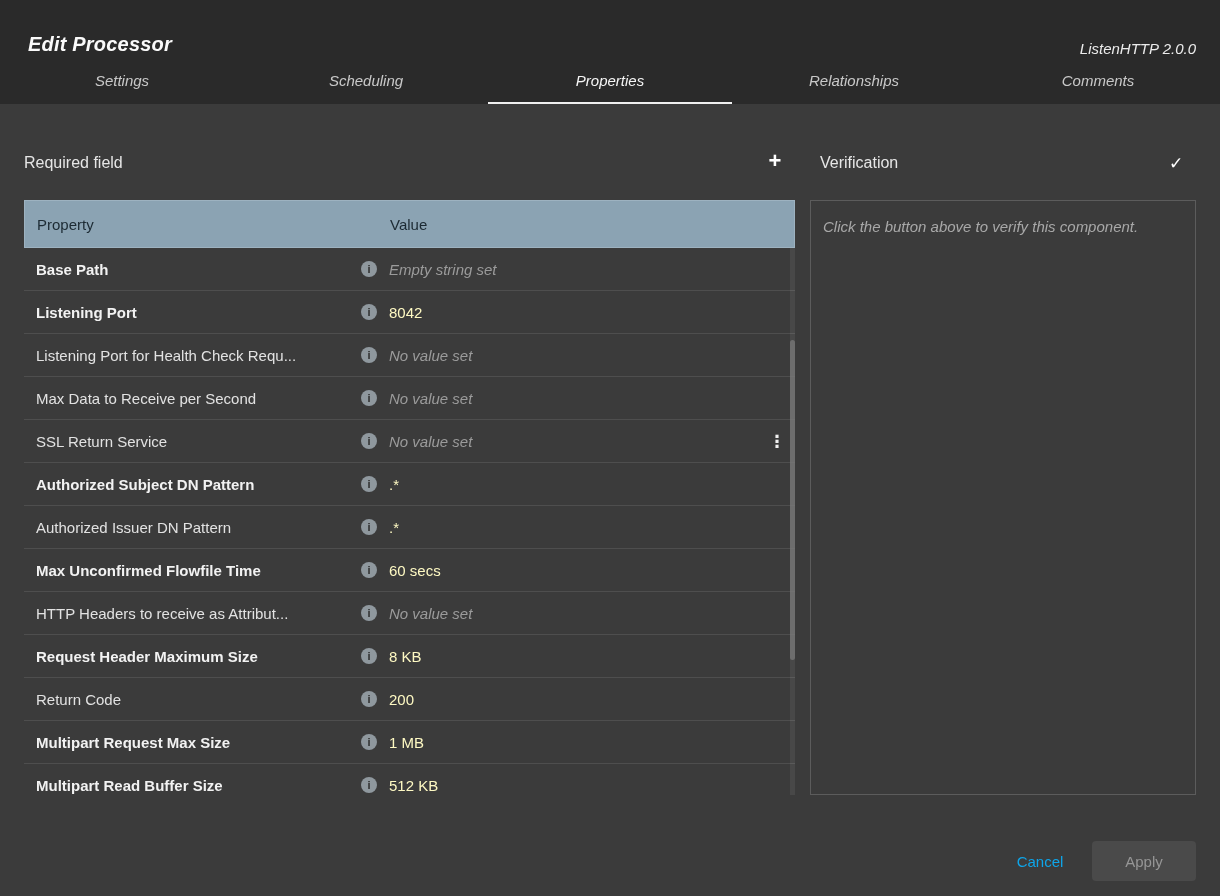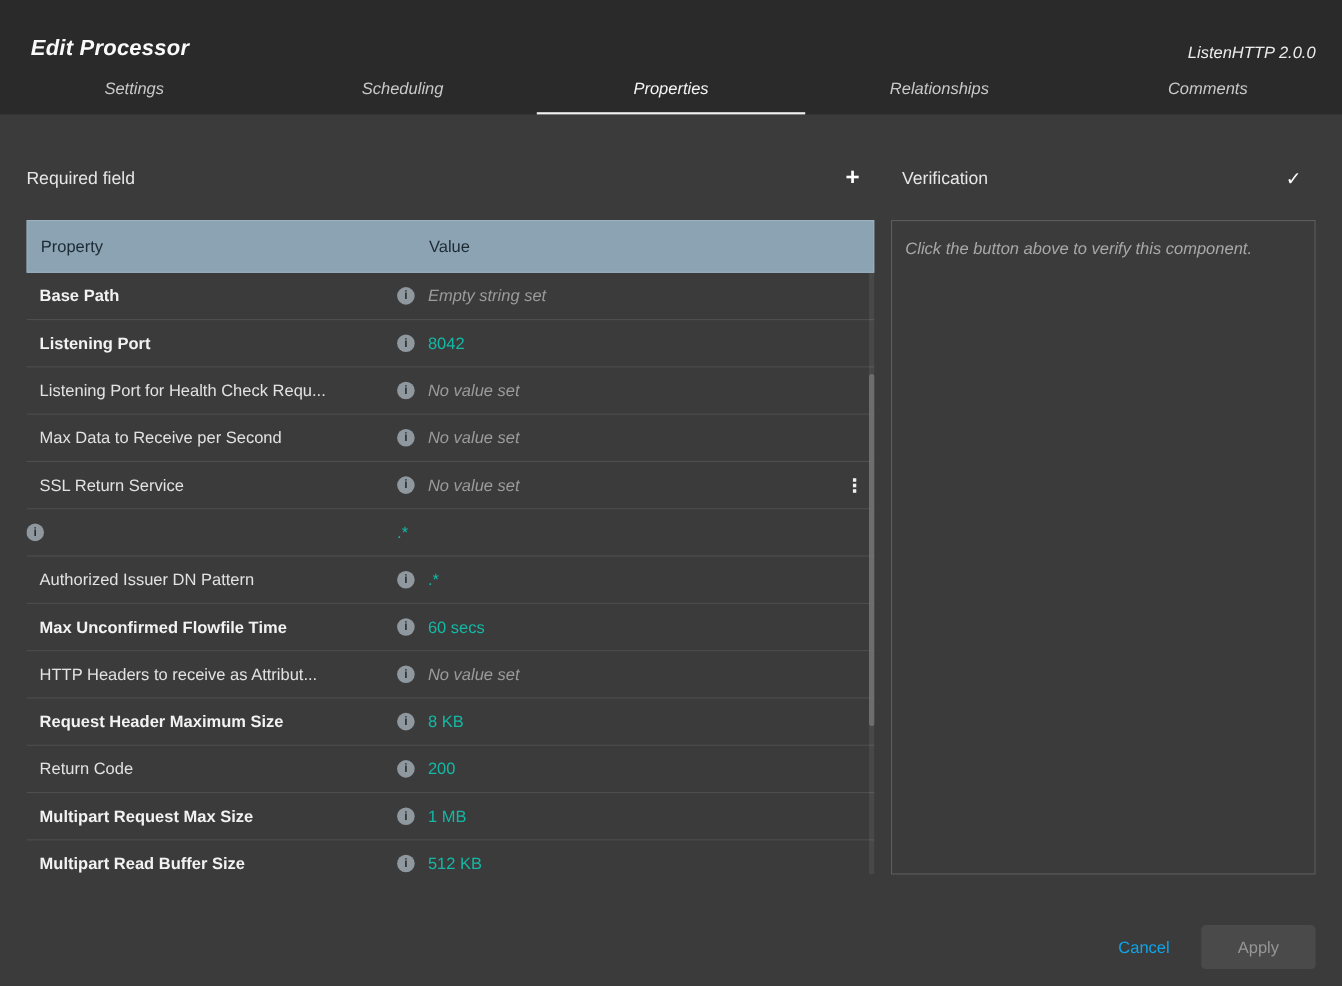--- a/index.html
+++ b/index.html
@@ -80,21 +80,21 @@
     padding-left:12px;font-size:15px;color:#e2e2e2;
     white-space:nowrap;overflow:hidden;
   }
   .prop-name.bold{font-weight:700;color:#f2f2f2;}
   .info-icon{
     width:16px;height:16px;border-radius:50%;
     background:#8f989e;color:#2e2e2e;
     font-size:11px;font-weight:700;font-style:normal;
     display:flex;align-items:center;justify-content:center;
   }
-  .prop-value{font-size:15px;color:#14b8a6;white-space:nowrap;overflow:hidden;}
+  .prop-value{font-size:15px;color:#fef9c3;white-space:nowrap;overflow:hidden;}
   .prop-value.placeholder{font-style:italic;color:var(--text_muted);}
   .row-menu{
     justify-self:center;color:#f0f0f0;font-size:17px;font-weight:700;
     cursor:pointer;line-height:1;
   }
   .v-scrollbar{
     position:absolute;right:0;top:48px;width:5px;height:547px;
     background:rgba(255,255,255,0.07);
   }
   .v-thumb{
@@ -194,20 +194,21 @@
   </div>
       <div class="prop-row">
     <div class="prop-name">SSL Return Service</div>
     <div>
           <span class="info-icon">i</span>
         </div>
     <div class="prop-value placeholder">No value set</div>
     <div class="row-menu">⋮</div>
   </div>
       <div class="prop-row">
+    <div class="prop-name bold">Authorized Subject DN Pattern</div>
     <div>
           <span class="info-icon">i</span>
         </div>
     <div class="prop-value">.*</div>
     <div class="row-menu" style="visibility: hidden;"></div>
   </div>
       <div class="prop-row">
     <div class="prop-name">Authorized Issuer DN Pattern</div>
     <div>
           <span class="info-icon">i</span>

